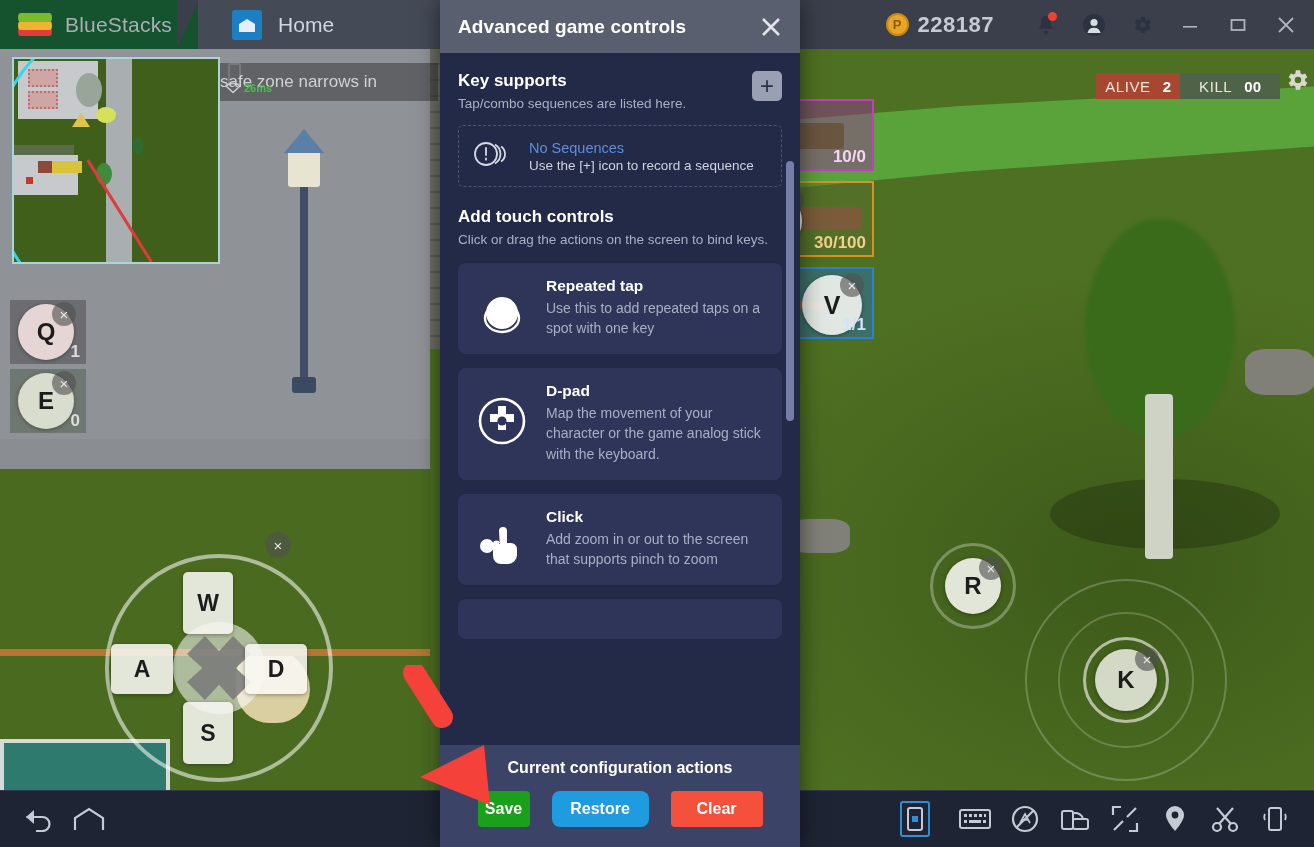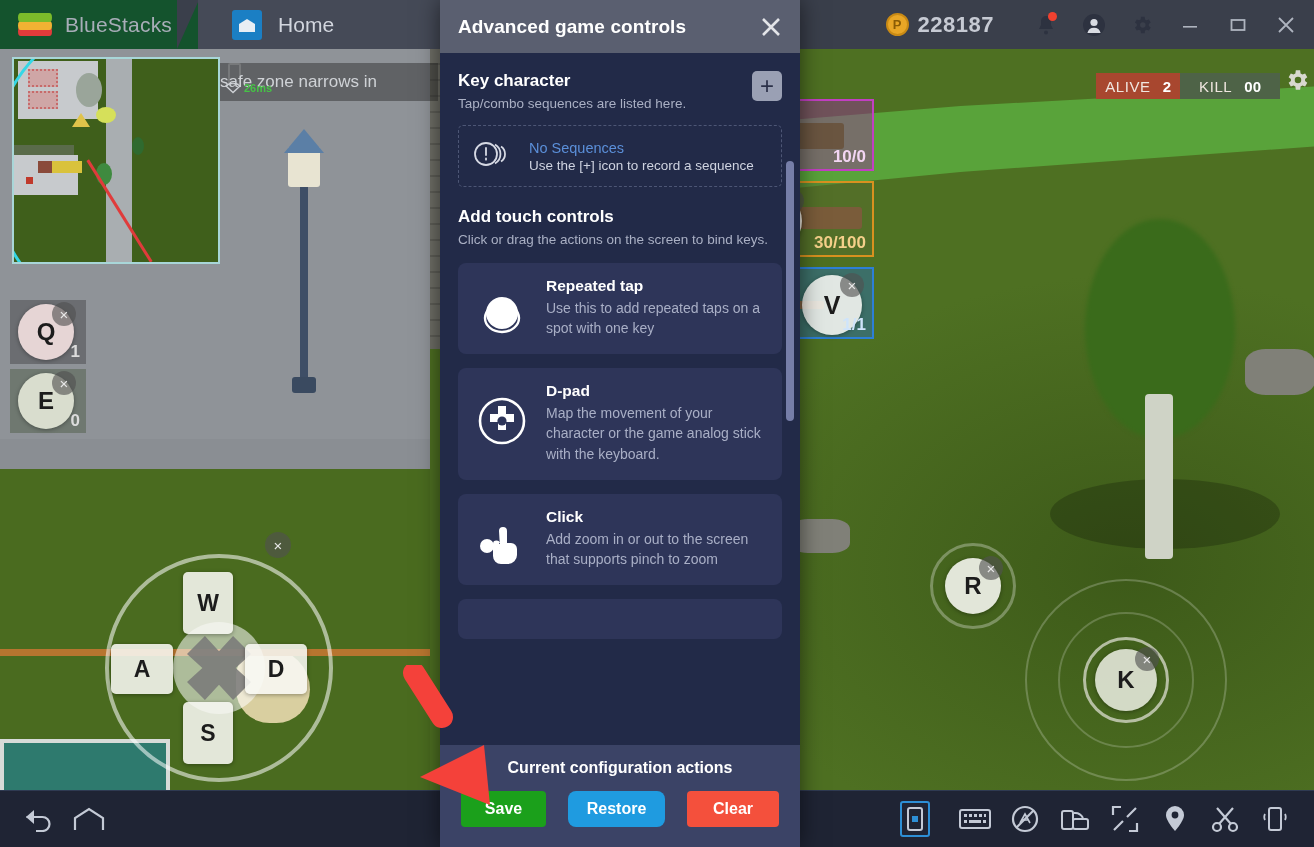--- a/index.html
+++ b/index.html
@@ -239,21 +239,21 @@
     position:absolute; left:0; top:0; width:8px; height:260px;
     background:#767ea8; border-radius:4px; cursor:pointer;
   }
 
   .modal-footer {
     flex:0 0 auto; background:#3b4366; padding: 14px 18px 20px 18px;
   }
   .footer-title { color:#ffffff; font-size:16px; font-weight:bold; text-align:center; }
   .footer-btns { display:flex; gap:22px; margin-top:14px; justify-content:center; }
   .fbtn {
-    border:none; border-radius:4px; padding: 9px 0; width:85px;
+    border:none; border-radius:4px; padding: 9px 0; width:52px;
     color:#fff; font-size:16px; font-weight:bold; cursor:pointer;
     font-family:"Liberation Sans",sans-serif;
   }
   .fbtn.save { background:#1ba01b; }
   .fbtn.restore { background:#1f9be0; width:97px;border-radius:8px; }
   .fbtn.clear { background:#f4503c; width:92px; }
 
   
   .annot { position:absolute; z-index:60; left:402px; top:665px; width:130px; height:160px; }
 </style>
@@ -491,21 +491,21 @@
         <svg width="26" height="26" viewBox="0 0 26 26">
             <path d="M5 5 21 21M21 5 5 21" stroke="#e3e4e8" stroke-width="2.6"></path>
           </svg>
       </span>
     </div>
 
     <div class="modal-body">
 
       <div class="sec-head-row">
         <div>
-          <div class="sec-title">Key character</div>
+          <div class="sec-title">Key supports</div>
           <div class="sec-sub">Tap/combo sequences are listed here.</div>
         </div>
         <div class="plus-btn">+</div>
       </div>
 
       <div class="dashed-box">
         <span class="seq-icon">
           <svg width="40" height="28" viewBox="0 0 40 28">
             <circle cx="13" cy="14" r="11" fill="none" stroke="#d6d9e4" stroke-width="1.8"></circle>
             <path d="M13 8v7M13 18.5v1.2" stroke="#d6d9e4" stroke-width="1.8" stroke-linecap="round"></path>

